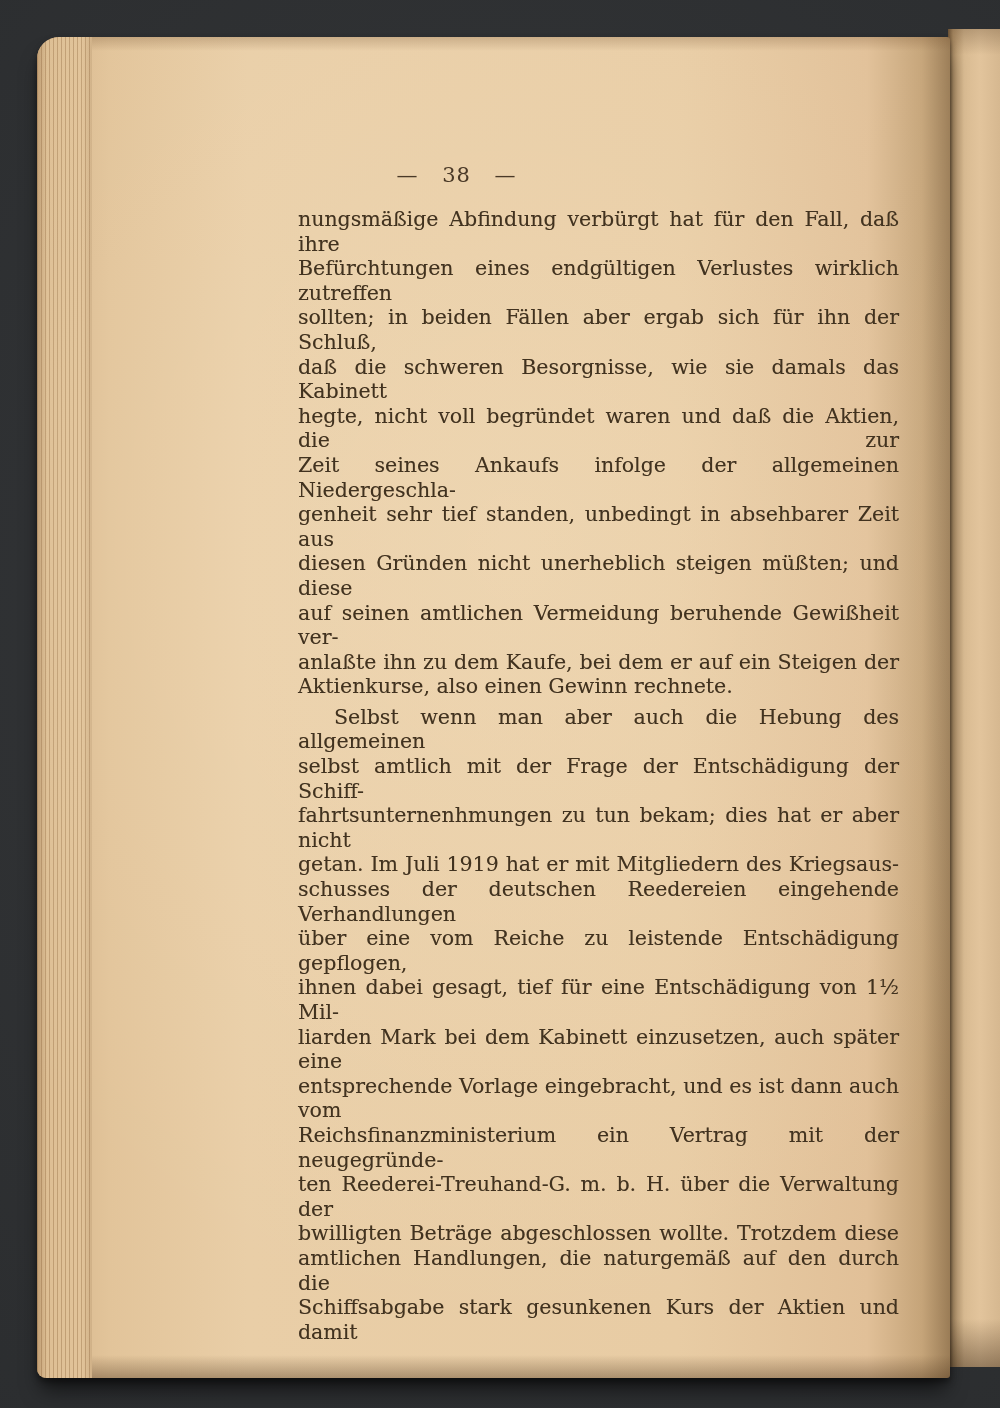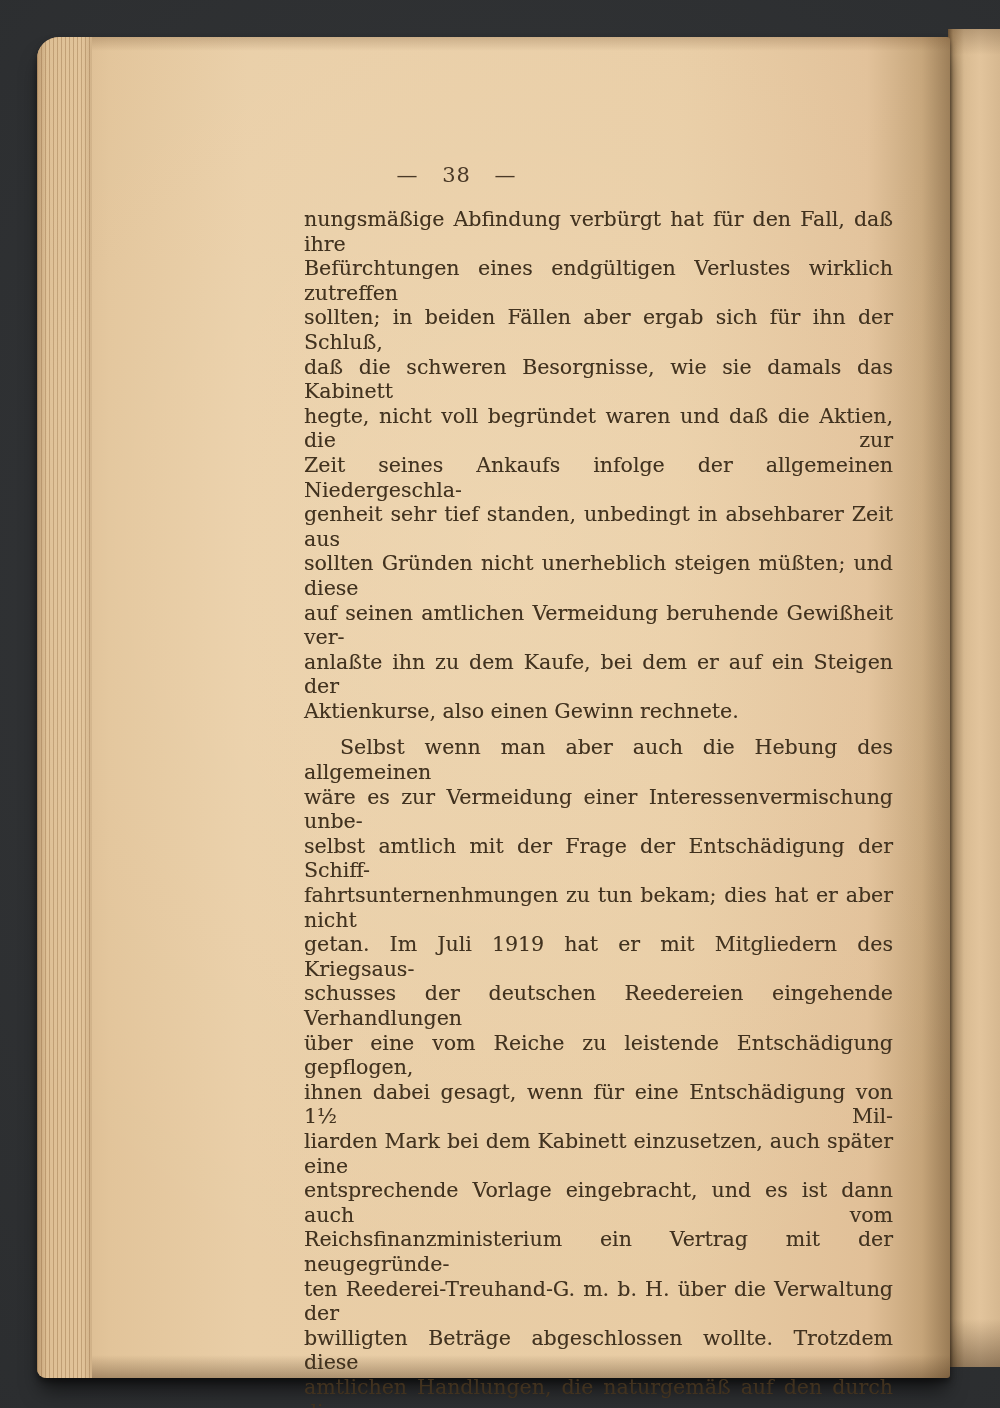--- a/index.html
+++ b/index.html
@@ -65,21 +65,21 @@
     letter-spacing: 1px;
   }
   .textblock {
     margin: 20px 45px 0 255px; 
     width: 613px;
     font-size: 20.5px;
     line-height: 24.6px;
     color: #41321f;
     text-shadow: 0.2px 0.2px 0 rgba(65,50,31,0.35);
   }
-  .para { margin: 12px; }
+  .para { margin: 6px; }
   .line {
     text-align: justify;
     text-align-last: justify;
   }
   .line.end { text-align-last: left; }
   .para.indent .line:first-child { text-indent: 36px; }
 </style>
 </head>
 <body>
 
@@ -99,35 +99,34 @@
       <div class="textblock">
 
         <div class="para">
           <div class="line">nungsmäßige Abfindung verbürgt hat für den Fall, daß ihre</div>
           <div class="line">Befürchtungen eines endgültigen Verlustes wirklich zutreffen</div>
           <div class="line">sollten; in beiden Fällen aber ergab sich für ihn der Schluß,</div>
           <div class="line">daß die schweren Besorgnisse, wie sie damals das Kabinett</div>
           <div class="line">hegte, nicht voll begründet waren und daß die Aktien, die zur</div>
           <div class="line">Zeit seines Ankaufs infolge der allgemeinen Niedergeschla-</div>
           <div class="line">genheit sehr tief standen, unbedingt in absehbarer Zeit aus</div>
-          <div class="line">sollten Gründen nicht unerheblich steigen müßten; und diese</div>
+          <div class="line">diesen Gründen nicht unerheblich steigen müßten; und diese</div>
           <div class="line">auf seinen amtlichen Vermeidung beruhende Gewißheit ver-</div>
           <div class="line">anlaßte ihn zu dem Kaufe, bei dem er auf ein Steigen der</div>
           <div class="line end">Aktienkurse, also einen Gewinn rechnete.</div>
         </div>
 
         <div class="para indent">
           <div class="line">Selbst wenn man aber auch die Hebung des allgemeinen</div>
-          <div class="line">wäre es zur Vermeidung einer Interessenvermischung unbe-</div>
           <div class="line">selbst amtlich mit der Frage der Entschädigung der Schiff-</div>
           <div class="line">fahrtsunternenhmungen zu tun bekam; dies hat er aber nicht</div>
           <div class="line">getan. Im Juli 1919 hat er mit Mitgliedern des Kriegsaus-</div>
           <div class="line">schusses der deutschen Reedereien eingehende Verhandlungen</div>
           <div class="line">über eine vom Reiche zu leistende Entschädigung gepflogen,</div>
-          <div class="line">ihnen dabei gesagt, wenn für eine Entschädigung von 1½ Mil-</div>
+          <div class="line">ihnen dabei gesagt, tief für eine Entschädigung von 1½ Mil-</div>
           <div class="line">liarden Mark bei dem Kabinett einzusetzen, auch später eine</div>
           <div class="line">entsprechende Vorlage eingebracht, und es ist dann auch vom</div>
           <div class="line">Reichsfinanzministerium ein Vertrag mit der neugegründe-</div>
           <div class="line">ten Reederei-Treuhand-G. m. b. H. über die Verwaltung der</div>
           <div class="line">bwilligten Beträge abgeschlossen wollte. Trotzdem diese</div>
           <div class="line">amtlichen Handlungen, die naturgemäß auf den durch die</div>
           <div class="line">Schiffsabgabe stark gesunkenen Kurs der Aktien und damit</div>
 
         </div>
 

